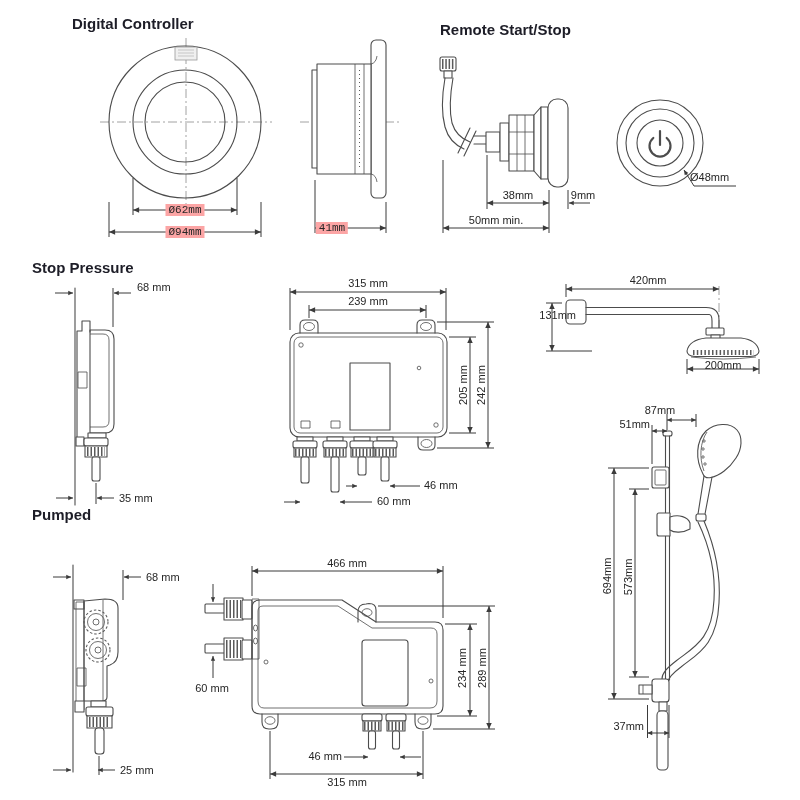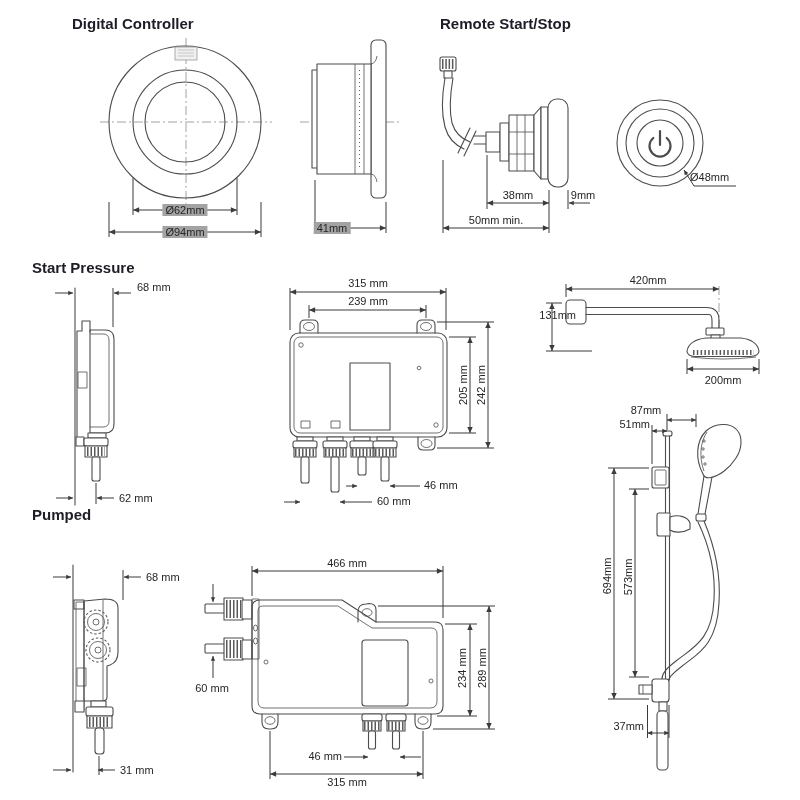--- a/index.html
+++ b/index.html
@@ -3,21 +3,21 @@
 <meta charset="utf-8">
 <style>
   html,body{margin:0;padding:0;background:#fff;}
   #canvas{position:relative;width:800px;height:800px;background:#fff;overflow:hidden;
           font-family:"Liberation Sans",sans-serif;padding-left:16px;}
   #art{position:absolute;left:0;top:0;}
   .lbl{position:absolute;font:11px "Liberation Sans",sans-serif;color:#262626;white-space:nowrap;line-height:12px;}
   .c{transform:translateX(-50%);}
   .r{transform:translateX(-100%);}
   .v{transform:translate(-50%,-50%) rotate(-90deg);}
-  .bg{background:#a3a3a3;padding:0 3px;}
+  .bg{background:#fca5a5;padding:0 3px;font-family:Liberation Mono, monospace;}
   .title{position:absolute;font:bold 15px "Liberation Sans",sans-serif;color:#1d1d27;white-space:nowrap;}
   .s1{stroke:#4c4c4c;stroke-width:1.1;fill:none;stroke-linejoin:round;stroke-linecap:round;}
   .s0{stroke:#4c4c4c;stroke-width:0.8;fill:none;stroke-linejoin:round;}
   .sw{stroke:#4c4c4c;stroke-width:1.1;fill:#fff;stroke-linejoin:round;}
   .dim{stroke:#3b3b3b;stroke-width:1;fill:none;}
   .dd{stroke:#8a8a8a;stroke-width:0.8;fill:none;stroke-dasharray:9 3 2 3;}
   .kn{stroke:#5a5a5a;fill:none;}
 </style>
 </head>
 <body>
@@ -354,49 +354,49 @@
     <line class="dim" x1="423" y1="731" x2="423" y2="779"></line>
     <line class="dim" x1="270" y1="774" x2="423" y2="774" marker-start="url(#ma)" marker-end="url(#ma)"></line>
   </g>
 </svg>
 
 <span class="title" style="left:72px;top:15px">Digital Controller</span>
 <span class="lbl c bg" style="left:185px;top:204px">Ø62mm</span>
 <span class="lbl c bg" style="left:185px;top:226px">Ø94mm</span>
 <span class="lbl c bg" style="left:332px;top:222px">41mm</span>
 
-<span class="title" style="left:440px;top:15px">Remote Start/Stop</span>
+<span class="title" style="left:440px;top:21px">Remote Start/Stop</span>
 <span class="lbl c" style="left:518px;top:189px">38mm</span>
 <span class="lbl c" style="left:583px;top:189px">9mm</span>
 <span class="lbl c" style="left:496px;top:214px">50mm min.</span>
 <span class="lbl" style="left:690px;top:171px">Ø48mm</span>
 
-<span class="title" style="left:32px;top:259px">Start Pressure</span>
+<span class="title" style="left:32px;top:259px">Stop Pressure</span>
 <span class="lbl" style="left:137px;top:281px">68 mm</span>
-<span class="lbl" style="left:119px;top:492px">62 mm</span>
+<span class="lbl" style="left:119px;top:492px">35 mm</span>
 <span class="lbl c" style="left:368px;top:277px">315 mm</span>
 <span class="lbl c" style="left:368px;top:295px">239 mm</span>
 <span class="lbl v" style="left:463px;top:385px">205 mm</span>
 <span class="lbl v" style="left:481px;top:385px">242 mm</span>
 <span class="lbl" style="left:424px;top:479px">46 mm</span>
 <span class="lbl" style="left:377px;top:495px">60 mm</span>
 
 <span class="lbl c" style="left:648px;top:274px">420mm</span>
 <span class="lbl r" style="left:576px;top:309px">131mm</span>
-<span class="lbl c" style="left:723px;top:374px">200mm</span>
-
-<span class="lbl c" style="left:646px;top:404px">87mm</span>
+<span class="lbl c" style="left:723px;top:359px">200mm</span>
+
+<span class="lbl c" style="left:660px;top:404px">87mm</span>
 <span class="lbl r" style="left:650px;top:418px">51mm</span>
 <span class="lbl v" style="left:607px;top:576px">694mm</span>
 <span class="lbl v" style="left:628px;top:577px">573mm</span>
 <span class="lbl r" style="left:644px;top:720px">37mm</span>
 
 <span class="title" style="left:32px;top:506px">Pumped</span>
 <span class="lbl" style="left:146px;top:571px">68 mm</span>
-<span class="lbl" style="left:120px;top:764px">31 mm</span>
+<span class="lbl" style="left:120px;top:764px">25 mm</span>
 <span class="lbl c" style="left:212px;top:682px">60 mm</span>
 <span class="lbl c" style="left:347px;top:557px">466 mm</span>
 <span class="lbl v" style="left:462px;top:668px">234 mm</span>
 <span class="lbl v" style="left:482px;top:668px">289 mm</span>
 <span class="lbl r" style="left:342px;top:750px">46 mm</span>
 <span class="lbl c" style="left:347px;top:776px">315 mm</span>
 
 </div>
 
 </body></html>

